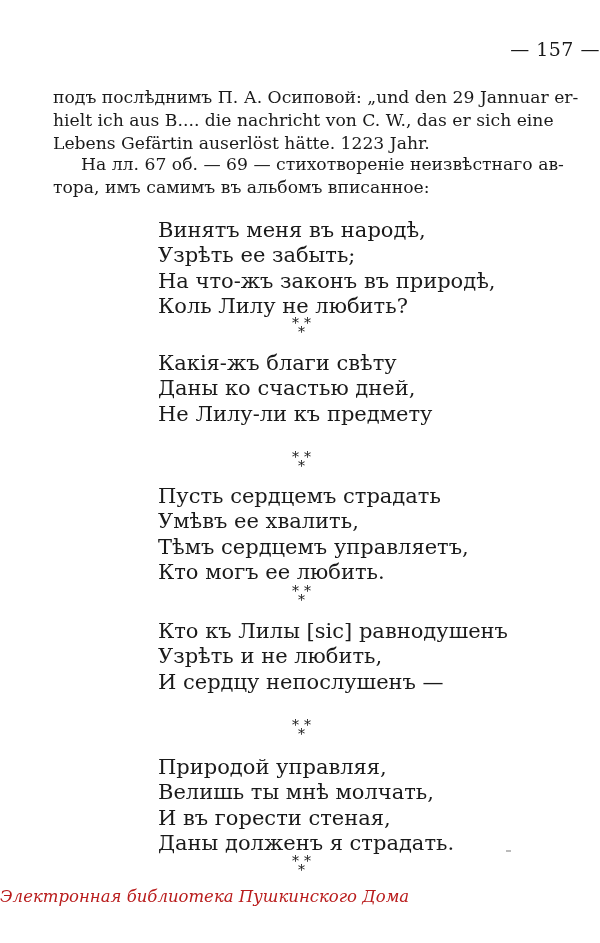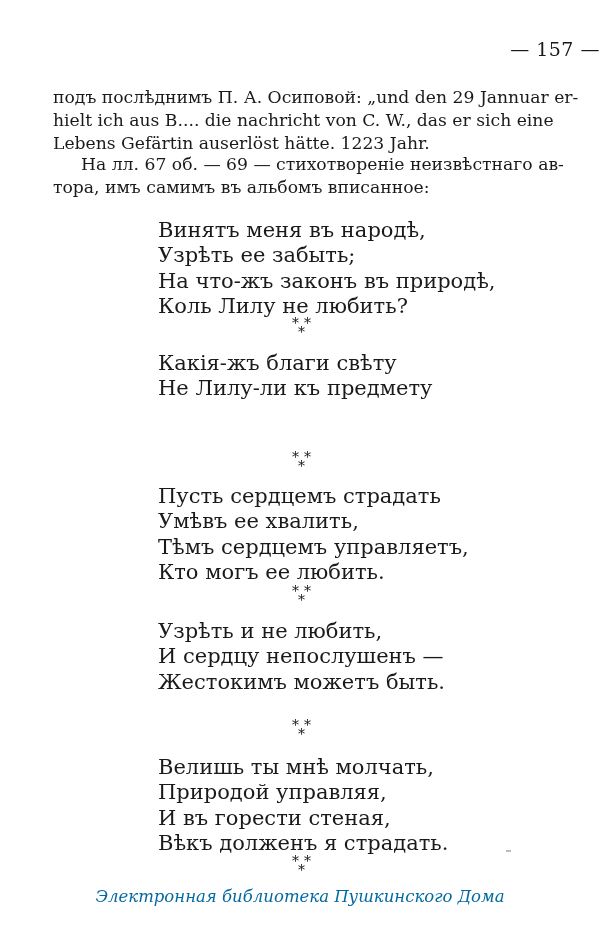--- a/index.html
+++ b/index.html
@@ -7,22 +7,22 @@
          font-family:"DejaVu Serif", serif; color:#1a1a1a; }
   .page-num { position:absolute; top:38px; left:0; width:600px; text-align:right;
               font-size:19px; letter-spacing:0.5px; }
   .para { position:absolute; left:53px; width:500px; font-size:17.2px; line-height:23px; }
   .line { white-space:nowrap; }
   .just { text-align:justify; text-align-last:justify; }
   .indent { padding-left:28px; }
   .stanza { position:absolute; left:158px; font-size:21px; line-height:25.3px; }
   .stars { position:absolute; left:290px; width:30px; height:24px; font-size:14px; line-height:10px; }
   .stars span { position:absolute; }
-  .watermark { position:absolute; top:887px; left:0; width:600px; text-align:center;
-               font-family:"DejaVu Serif", serif; font-style:italic; font-size:16.5px; color:#0369a1; }
+  .watermark { position:absolute; top:887px; left:0; width:600px; 
+               font-family:"DejaVu Serif", serif; font-style:italic; font-size:16.5px; color:#b91c1c; }
   .speck { position:absolute; left:506px; top:850px; width:5px; height:2px; background:#bbb; }
 </style>
 </head>
 <body>
 
 <div>
   <div class="page-num">— 157 —</div>
 
   <div class="para" style="top:86px;">
     <div class="line just">подъ послѣднимъ П. А. Осиповой: „und den 29 Jannuar er-</div>
@@ -42,20 +42,21 @@
     <div>Коль Лилу не любить?</div>
   </div>
   <div class="stars" style="top:318px;">
     <span style="left:2px;top:0;">*</span>
       <span style="left:14px;top:0;">*</span>
       <span style="left:8px;top:9px;">*</span>
   </div>
 
   <div class="stanza" style="top:351px;">
     <div>Какія-жъ благи свѣту</div>
+    <div>Даны ко счастью дней,</div>
     <div>Не Лилу-ли къ предмету</div>
   </div>
   <div class="stars" style="top:452px;">
     <span style="left:2px;top:0;">*</span>
       <span style="left:14px;top:0;">*</span>
       <span style="left:8px;top:9px;">*</span>
   </div>
 
   <div class="stanza" style="top:484px;">
     <div>Пусть сердцемъ страдать</div>
@@ -63,35 +64,35 @@
     <div>Тѣмъ сердцемъ управляетъ,</div>
     <div>Кто могъ ее любить.</div>
   </div>
   <div class="stars" style="top:586px;">
     <span style="left:2px;top:0;">*</span>
       <span style="left:14px;top:0;">*</span>
       <span style="left:8px;top:9px;">*</span>
   </div>
 
   <div class="stanza" style="top:619px;">
+    <div>Кто къ Лилы [sic] равнодушенъ</div>
     <div>Узрѣть и не любить,</div>
     <div>И сердцу непослушенъ —</div>
-    <div>Жестокимъ можетъ быть.</div>
   </div>
   <div class="stars" style="top:720px;">
     <span style="left:2px;top:0;">*</span>
       <span style="left:14px;top:0;">*</span>
       <span style="left:8px;top:9px;">*</span>
   </div>
 
   <div class="stanza" style="top:755px;">
+    <div>Природой управляя,</div>
     <div>Велишь ты мнѣ молчать,</div>
-    <div>Природой управляя,</div>
     <div>И въ горести стеная,</div>
-    <div>Вѣкъ долженъ я страдать.</div>
+    <div>Даны долженъ я страдать.</div>
   </div>
   <div class="stars" style="top:856px;">
     <span style="left:2px;top:0;">*</span>
       <span style="left:14px;top:0;">*</span>
       <span style="left:8px;top:9px;">*</span>
   </div>
 
   <div class="speck"></div>
 
   <div class="watermark">Электронная библиотека Пушкинского Дома</div>

